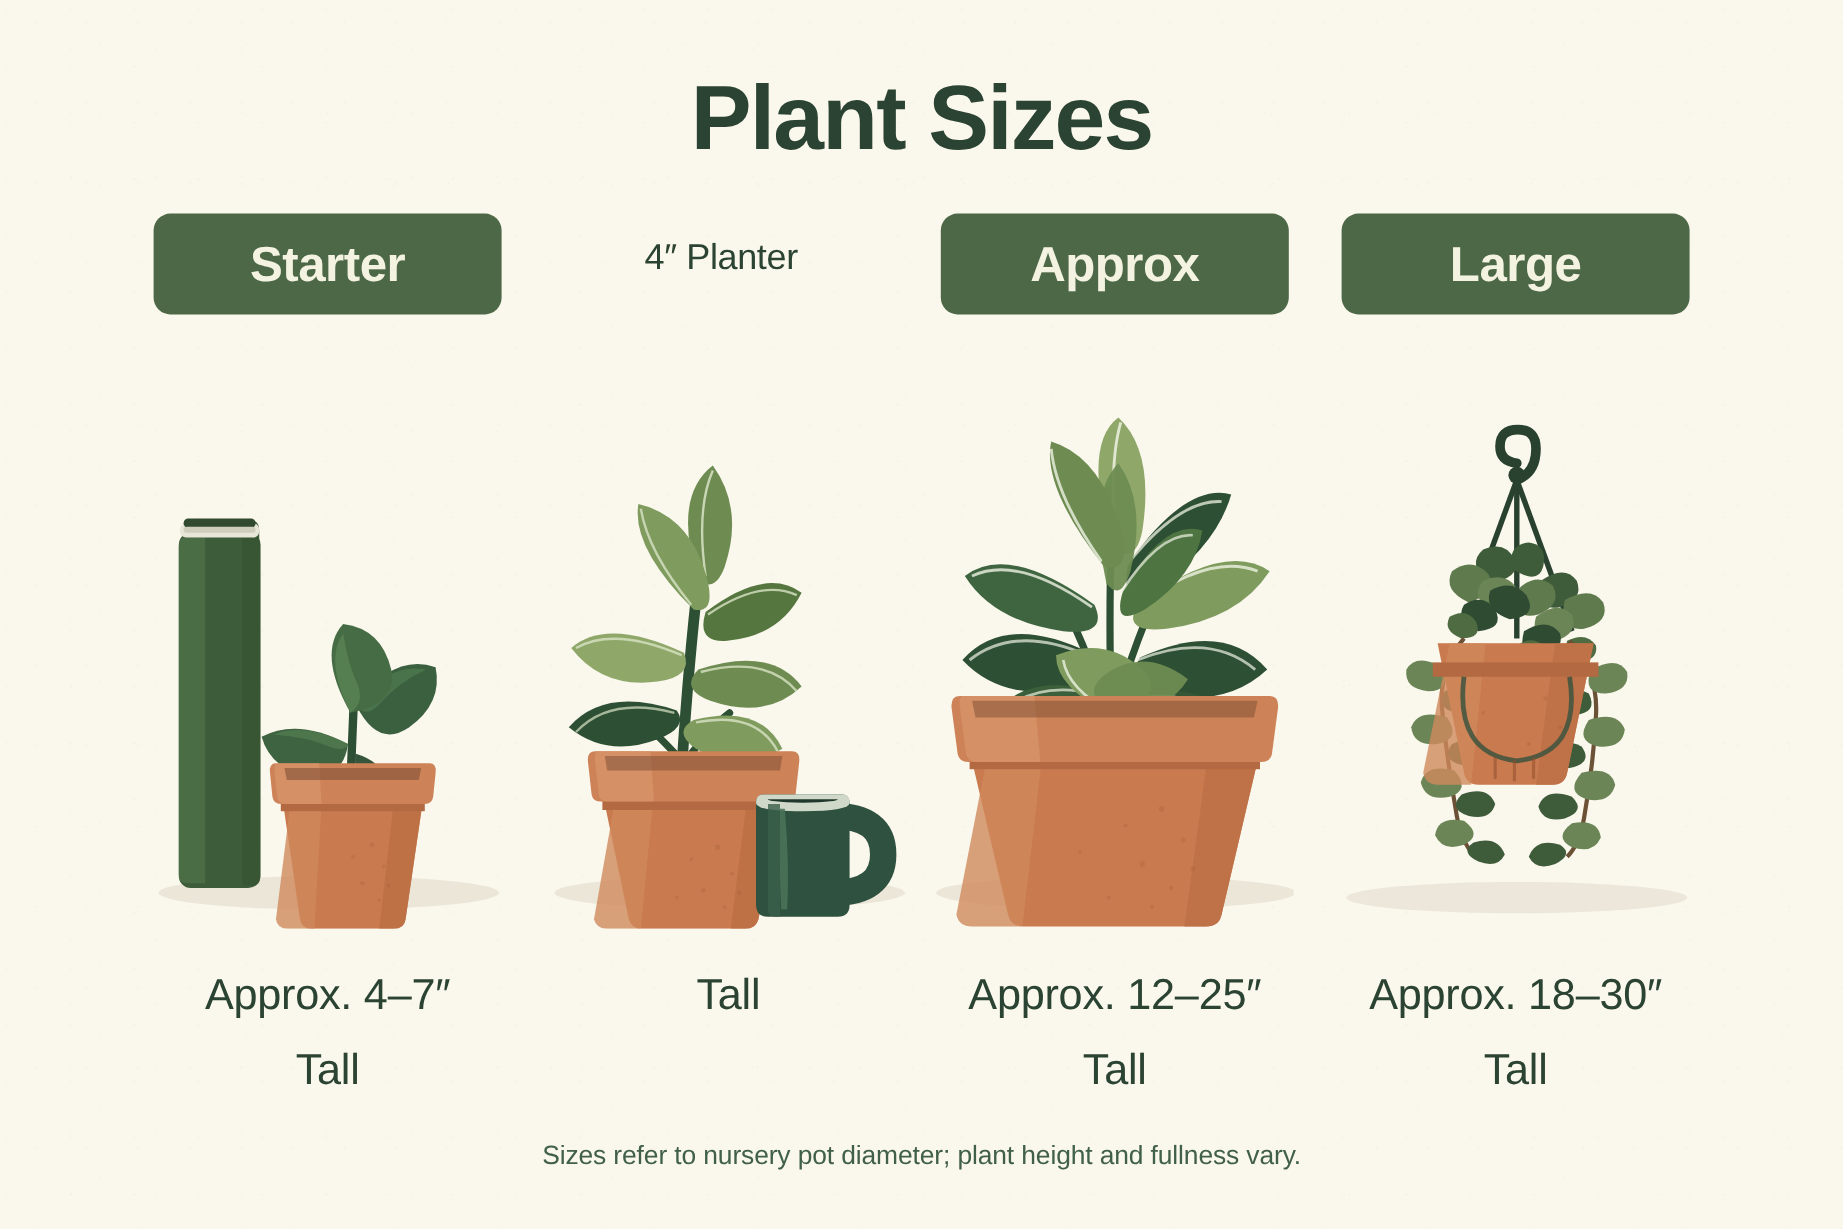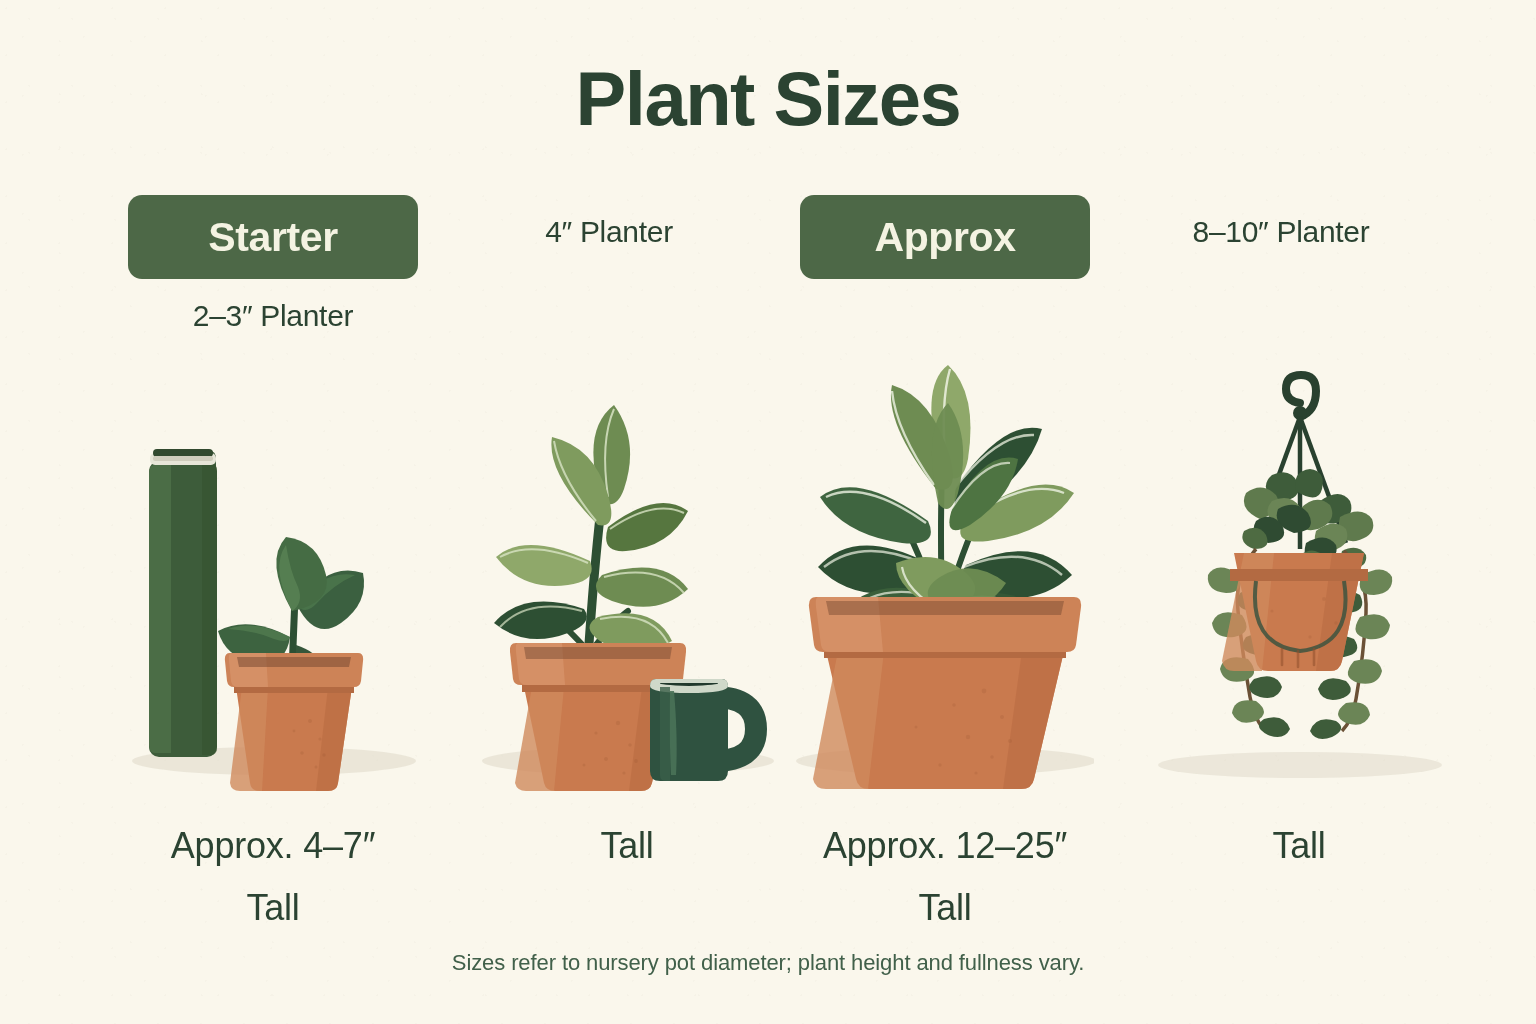--- a/index.html
+++ b/index.html
@@ -45,26 +45,26 @@
     text-align: center;
     font-size: 76px;
     font-weight: bold;
     letter-spacing: -1.5px;
     color: #2b4332;
   }
 
   
   .columns {
     position: absolute;
-    top: 195px;
+    top: 178px;
     left: 128px;
     width: 1280px;
     height: 790px;
     display: flex;
-    gap: 64px;
+    gap: 44px;
   }
   .column {
     width: 290px;
     position: relative;
   }
 
   .badge {
     width: 290px;
     height: 84px;
     border-radius: 14px;
@@ -126,21 +126,20 @@
 <div id="infographic">
 
   <div class="paper-grain"></div>
 
   <h1 class="title">Plant Sizes</h1>
 
   <div class="columns">
 
     <div class="column">
       <div class="badge">Starter</div>
-      <div class="planter-size">2–3″ Planter</div>
 
       <div class="stage">
         <svg viewBox="0 0 298 430" xmlns="http://www.w3.org/2000/svg">
 
           <ellipse cx="150" cy="400" rx="142" ry="14" fill="#ded8c8" opacity="0.55"></ellipse>
 
           <g>
 
             <path d="M28 106 q0 -8 6 -10 l52 -6 q6 0 6 8 v286 q0 8 -7 8 h-50 q-7 0 -7 -9 z" fill="#3d5c3a"></path>
             <path d="M28 106 q0 -8 6 -10 l52 -6 q6 0 6 8 v286 q0 8 -7 8 h-50 q-7 0 -7 -9 z" fill="none"></path>
@@ -357,21 +356,21 @@
         </svg>
       </div>
 
       <div class="height-note">
         <div>Approx. 12–25″</div>
         <div>Tall</div>
       </div>
     </div>
 
     <div class="column">
-      <div class="planter-size">8–10″ Planter</div>
+      <div class="badge">Large</div>
 
       <div class="stage">
         <svg viewBox="0 0 298 430" xmlns="http://www.w3.org/2000/svg">
           <ellipse cx="150" cy="404" rx="142" ry="13" fill="#ded8c8" opacity="0.5"></ellipse>
 
           <g>
             <path d="M150 42 q-14 -2 -14 -14 q0 -14 15 -14 q15 0 15 16 q0 20 -16 26" stroke="#29412f" stroke-width="8" fill="none" stroke-linecap="round"></path>
             <circle cx="150" cy="52" r="7" fill="#29412f"></circle>
           </g>
 
@@ -456,20 +455,21 @@
               <circle cx="174" cy="238" r="2"></circle>
                 <circle cx="186" cy="262" r="1.8"></circle>
               <circle cx="160" cy="276" r="1.7"></circle>
                 <circle cx="122" cy="250" r="1.6"></circle>
             </g>
           </g>
         </svg>
       </div>
 
       <div class="height-note">
+        <div>Approx. 18–30″</div>
         <div>Tall</div>
       </div>
     </div>
 
   </div>
 
   <div class="footnote">Sizes refer to nursery pot diameter; plant height and fullness vary.</div>
 
 </div>
 

